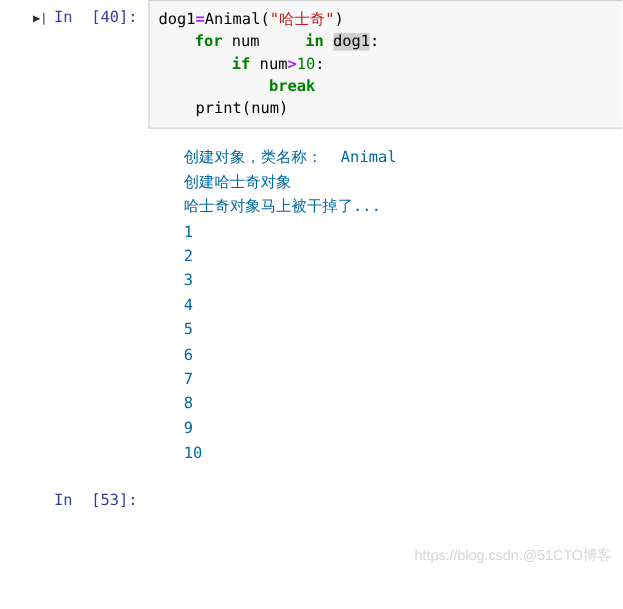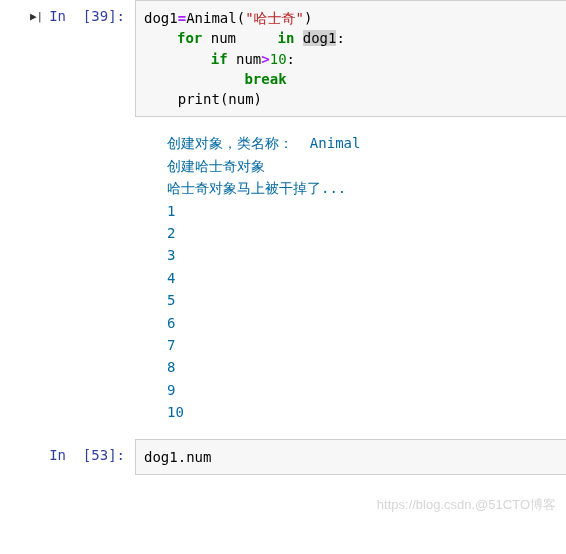--- a/index.html
+++ b/index.html
@@ -70,21 +70,21 @@
       font-family: Arial, sans-serif;
       pointer-events: none;
     }
   </style>
 </head>
 <body>
 
 <div class="cell">
   <div class="prompt-area">
     <span class="run-icon">▶|</span>
-    <span class="prompt-label">In  [39]:</span>
+    <span class="prompt-label">In  [40]:</span>
   </div>
   <div class="input-area"><span>dog1</span><span class="c-op">=</span><span>Animal</span><span>(</span><span class="c-str">"哈士奇"</span><span>)</span>
 <span class="c-kw">for</span><span> num </span><span class="c-kw">in</span><span> </span><span class="c-hl">dog1</span><span>:</span>
 <span>    </span><span class="c-kw">if</span><span> num</span><span class="c-op">&gt;</span><span class="c-num">10</span><span>:</span>
 <span>        </span><span class="c-kw">break</span>
 <span>    </span><span>print</span><span>(</span><span>num</span><span>)</span></div>
 </div>
 
 <div class="cell">
   <div class="prompt-area"></div>
@@ -96,20 +96,19 @@
 3
 4
 5
 6
 7
 8
 9
 10</div>
 </div>
 
-<div class="cell" style="margin-top:6px;">
+<div class="cell" style="margin-top:6px;flex-direction:column;">
   <div class="prompt-area">
     <span class="prompt-label">In  [53]:</span>
   </div>
-  <div class="input-area"><span>dog1.num</span></div>
 </div>
 
 <div class="watermark">https://blog.csdn.@51CTO博客</div>
 
 </body></html>

